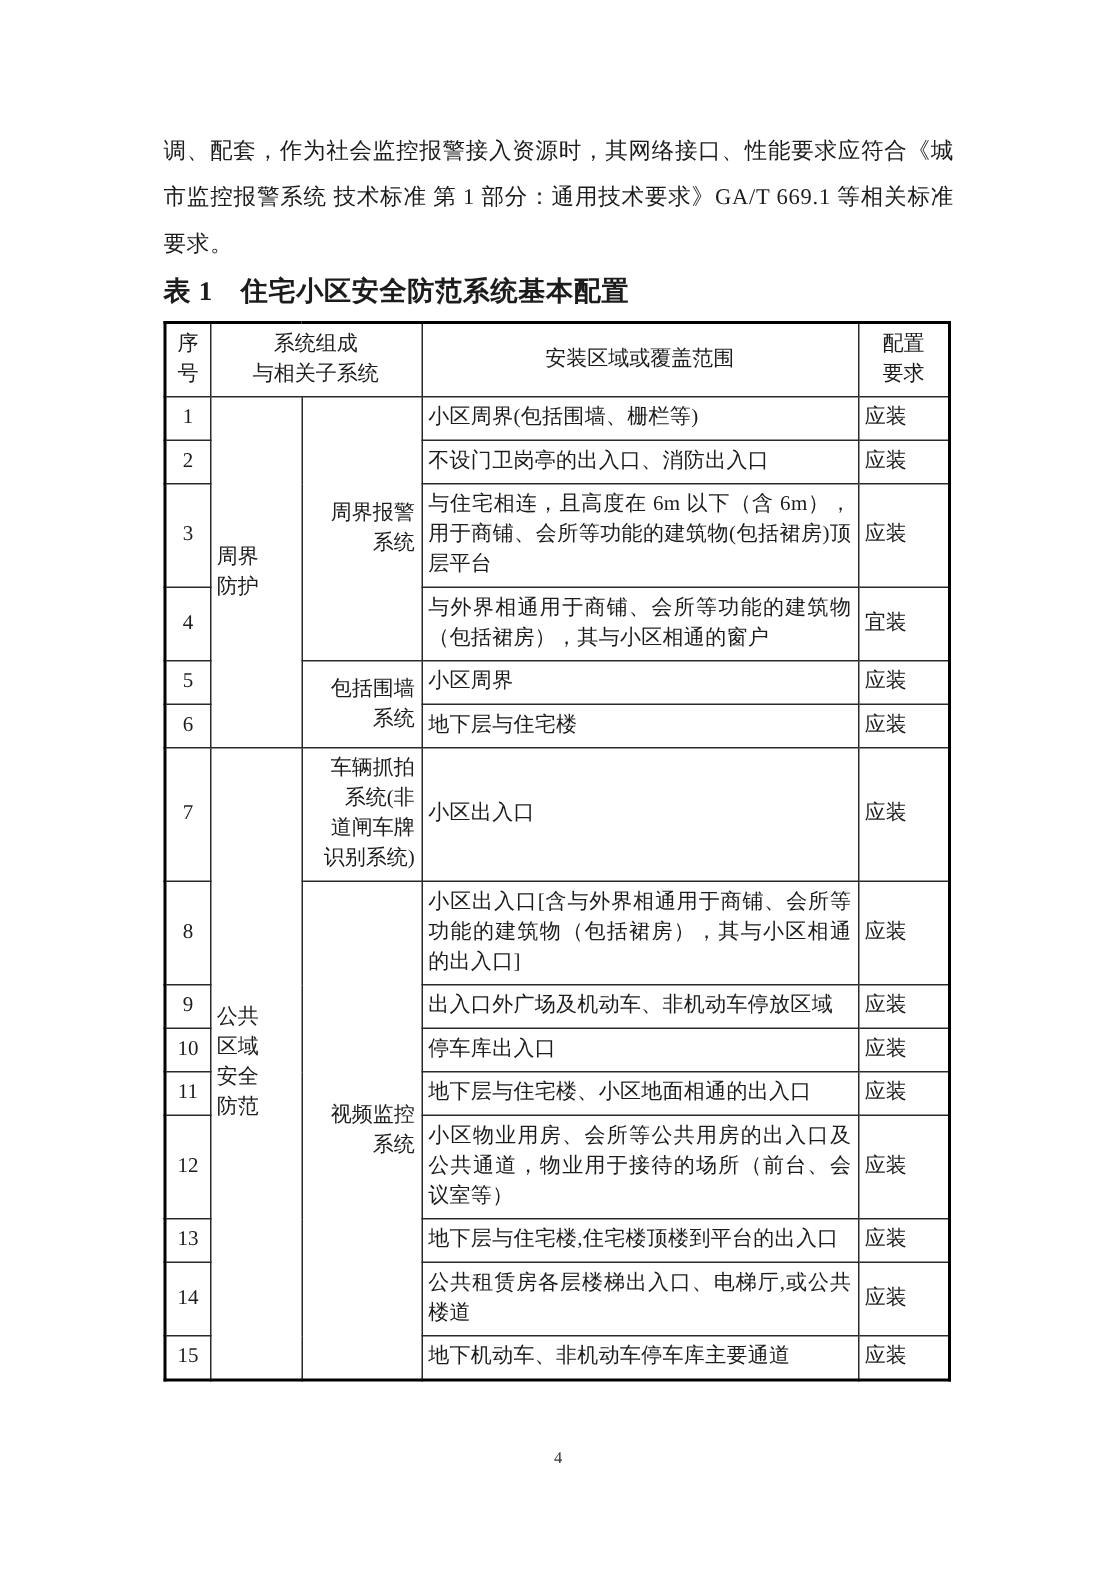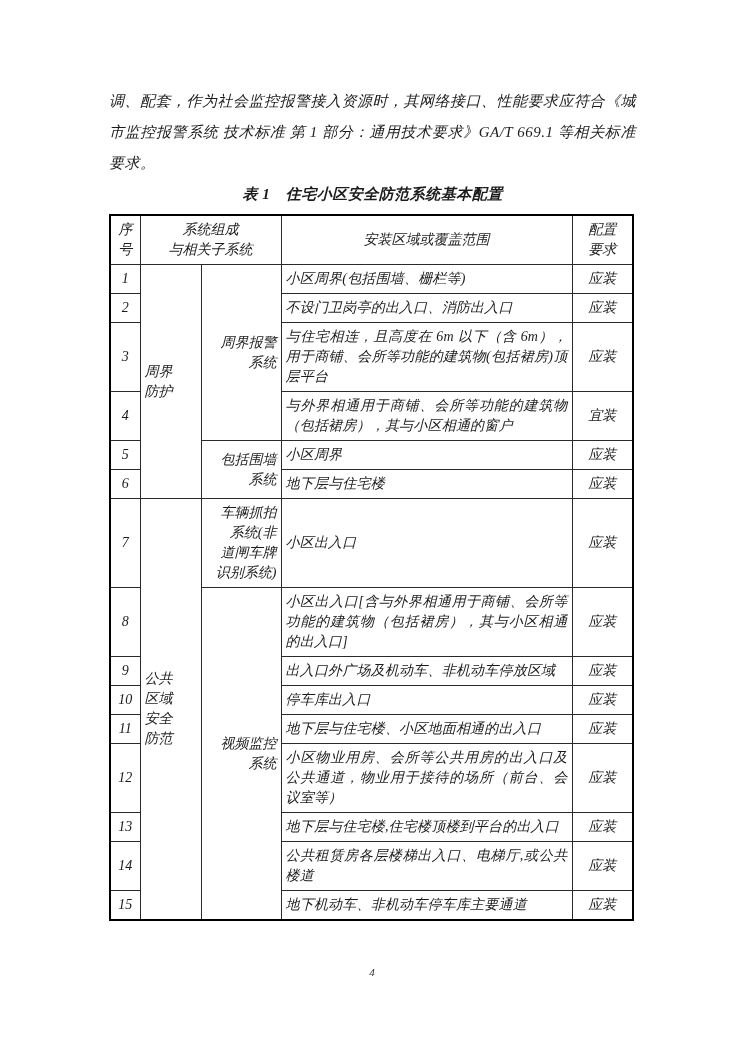--- a/index.html
+++ b/index.html
@@ -6,38 +6,36 @@
   html, body { background: #e9e9e9; }
   .page {
     position: relative;
     width: 744px;
     height: 1052px;
     margin: 0 auto;
     background: #ffffff;
     font-family: "Liberation Serif", "DejaVu Serif", serif;
     color: #1c1c1c;
     overflow: hidden;
-    font-style: italic;
   }
   .content {
     position: absolute;
     left: 109px;
     top: 86px;
     width: 527px;
   }
   .body-par {
     font-size: 15px;
     line-height: 31px;
     text-align: justify;
     letter-spacing: 0.5px;
   }
   .table-title {
-    font-size: 15px;
+    font-size: 18px;
     line-height: 31px;
-    text-align: center;
     font-weight: bold;
     letter-spacing: 0.5px;
   }
   table.cfg {
     border-collapse: collapse;
     table-layout: fixed;
     width: 523px;
     margin-top: 4px;
     border: 2px solid #000;
   }
@@ -49,21 +47,21 @@
     padding: 4px 4px;
     vertical-align: middle;
     overflow: hidden;
   }
   .pre { white-space: pre-line; }
   .th-cell { text-align: center; line-height: 18px; padding: 3px 2px; }
   .c-no   { text-align: center; }
   .c-group{ text-align: left; line-height: 22px; }
   .c-sub  { text-align: right; line-height: 21px; }
   .c-area { text-align: left; text-align: justify; padding-left: 7px; padding-right: 5px; letter-spacing: 0.2px; }
-  .c-req  { text-align: center; }
+  .c-req  { }
   .page-number {
     position: absolute;
     top: 966px;
     left: 0;
     width: 744px;
     text-align: center;
     font-size: 11px;
     color: #333;
   }
 </style>

